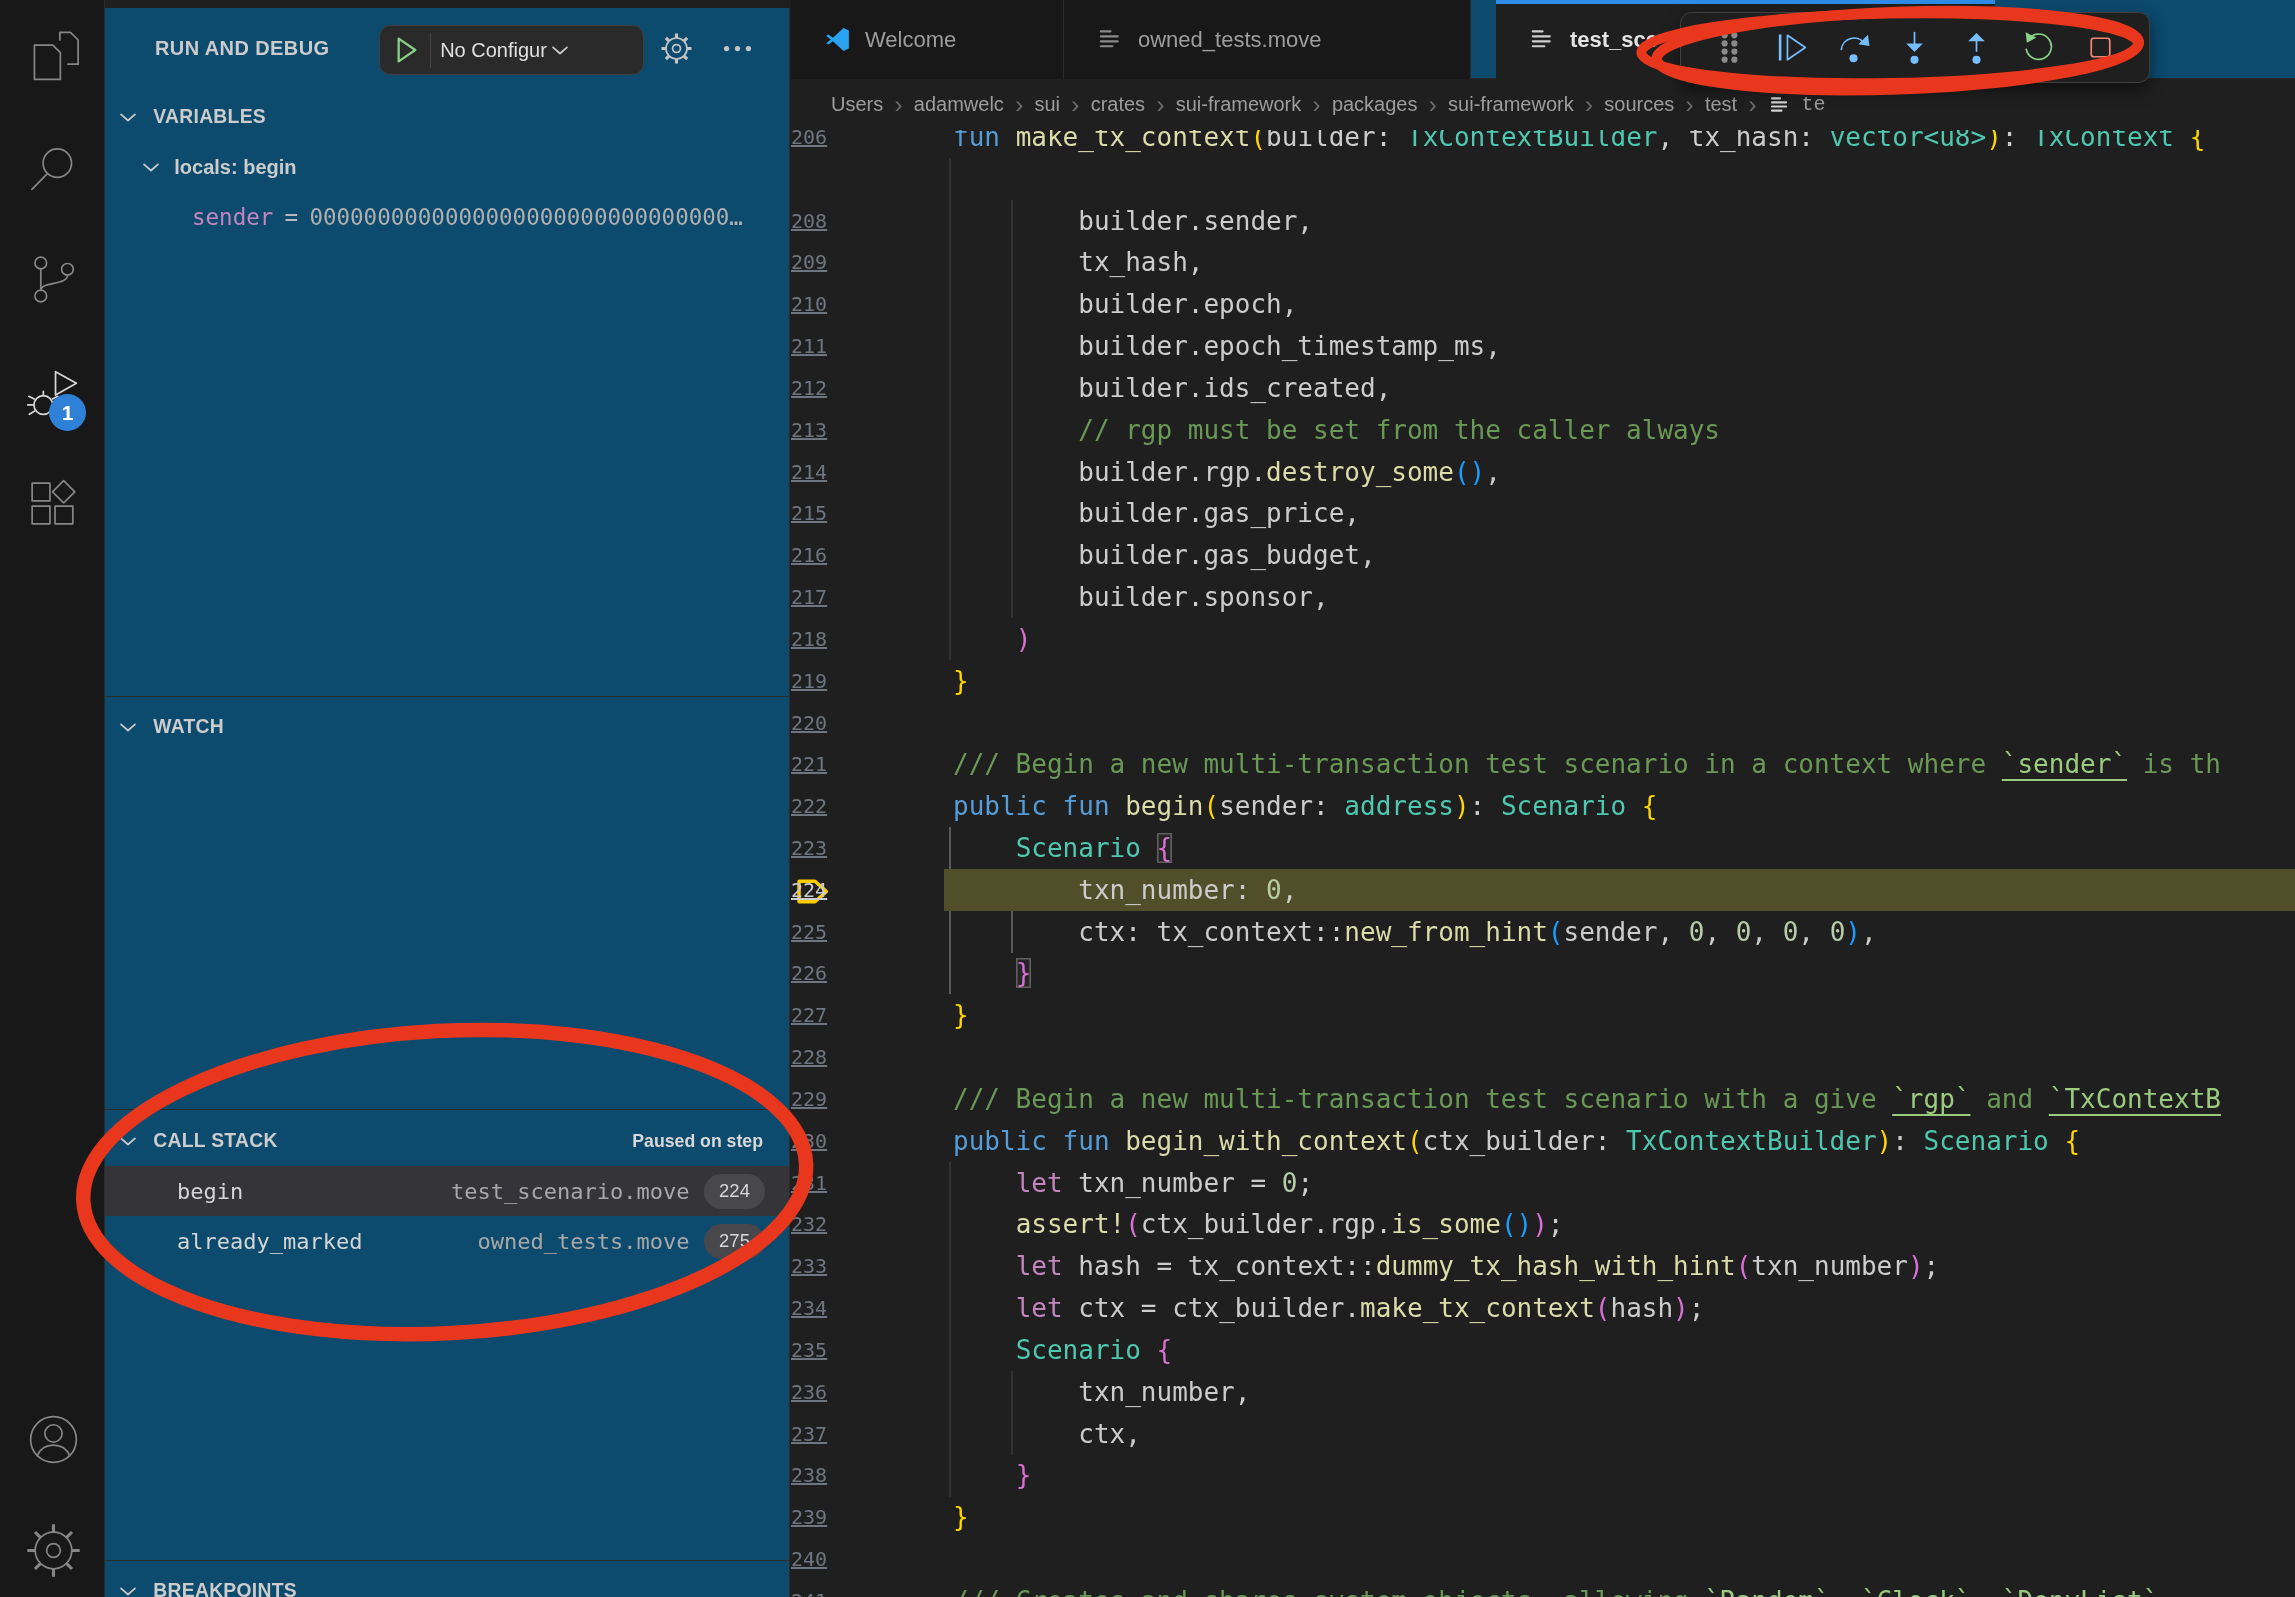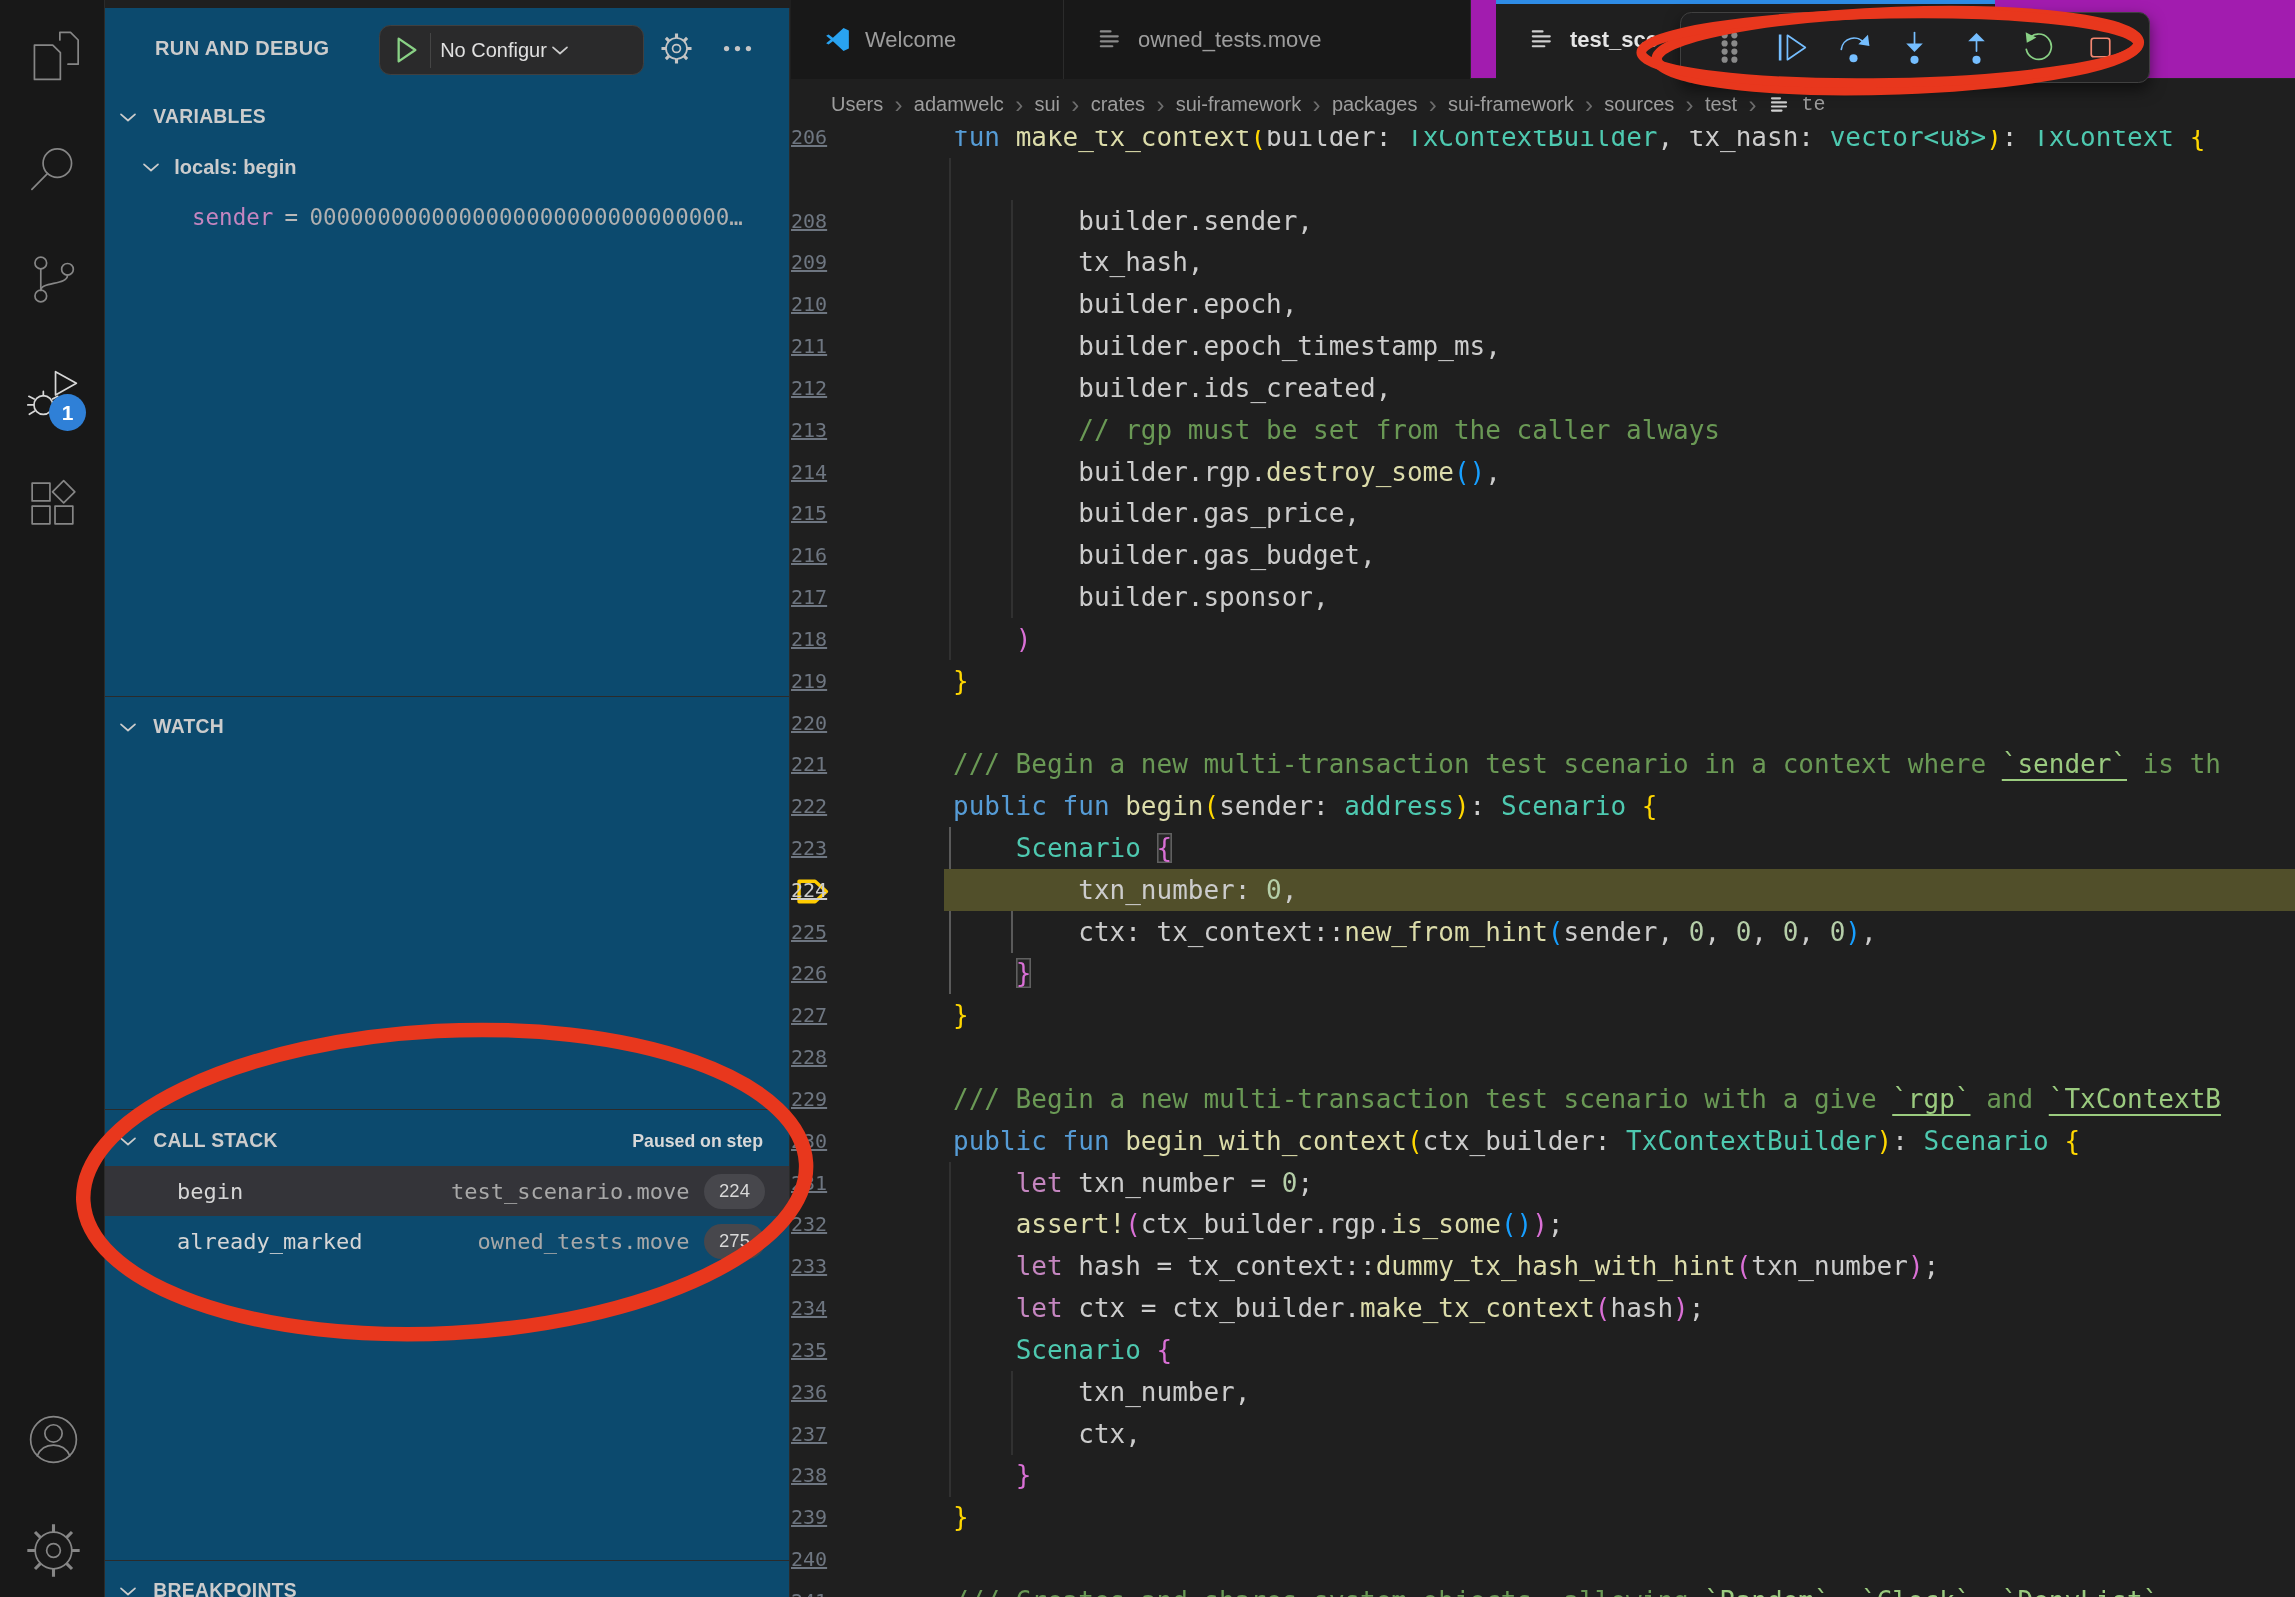--- a/index.html
+++ b/index.html
@@ -53,21 +53,21 @@
   .frame-row.selected{background:#343439;}
   .frame-name{margin-left:72px;color:#d6d6d6;}
   .frame-sp{flex:1;}
   .frame-file{color:#a8a8a8;}
   .frame-badge{margin:0 24px 0 14.5px;min-width:61px;height:35px;border-radius:17.7px;background:#47474c;
                color:#d8d8d8;font-size:18.5px;display:flex;align-items:center;justify-content:center;
                font-family:"Liberation Sans",sans-serif;}
 
   
   .editor{position:absolute;left:791px;top:0;right:0;height:100%;background:#1f1f1f;}
-  .tabbar{position:absolute;left:0;top:0;right:0;height:79px;background:#a21caf;border-bottom:0.8px solid #252525;}
+  .tabbar{position:absolute;left:0;top:0;right:0;height:79px;background:#0c4a6e;border-bottom:0.8px solid #252525;}
   .tab{position:absolute;top:0;height:79px;display:flex;align-items:center;background:#181818;
        border-right:0.8px solid #2b2b2b;cursor:pointer;padding:0 0 0 32px;}
   .tab .tab-ic{width:29px;height:29px;margin-right:13px;flex:none;}
   .tab-label{font-size:22px;color:#9d9d9d;white-space:nowrap;}
   .tab.active{background:#1f1f1f;border-right:none;}
   .tab.active .tab-label{color:#e4e4e4;font-weight:bold;}
   .tab.active::before{content:"";position:absolute;left:0;top:0;right:0;height:4px;background:var(--c-accent-blue);}
 
   .toolbar{position:absolute;left:889px;top:12px;width:470px;height:71px;background:#1f1f20;
            border:0.8px solid #404040;border-radius:11.3px;display:flex;align-items:center;

